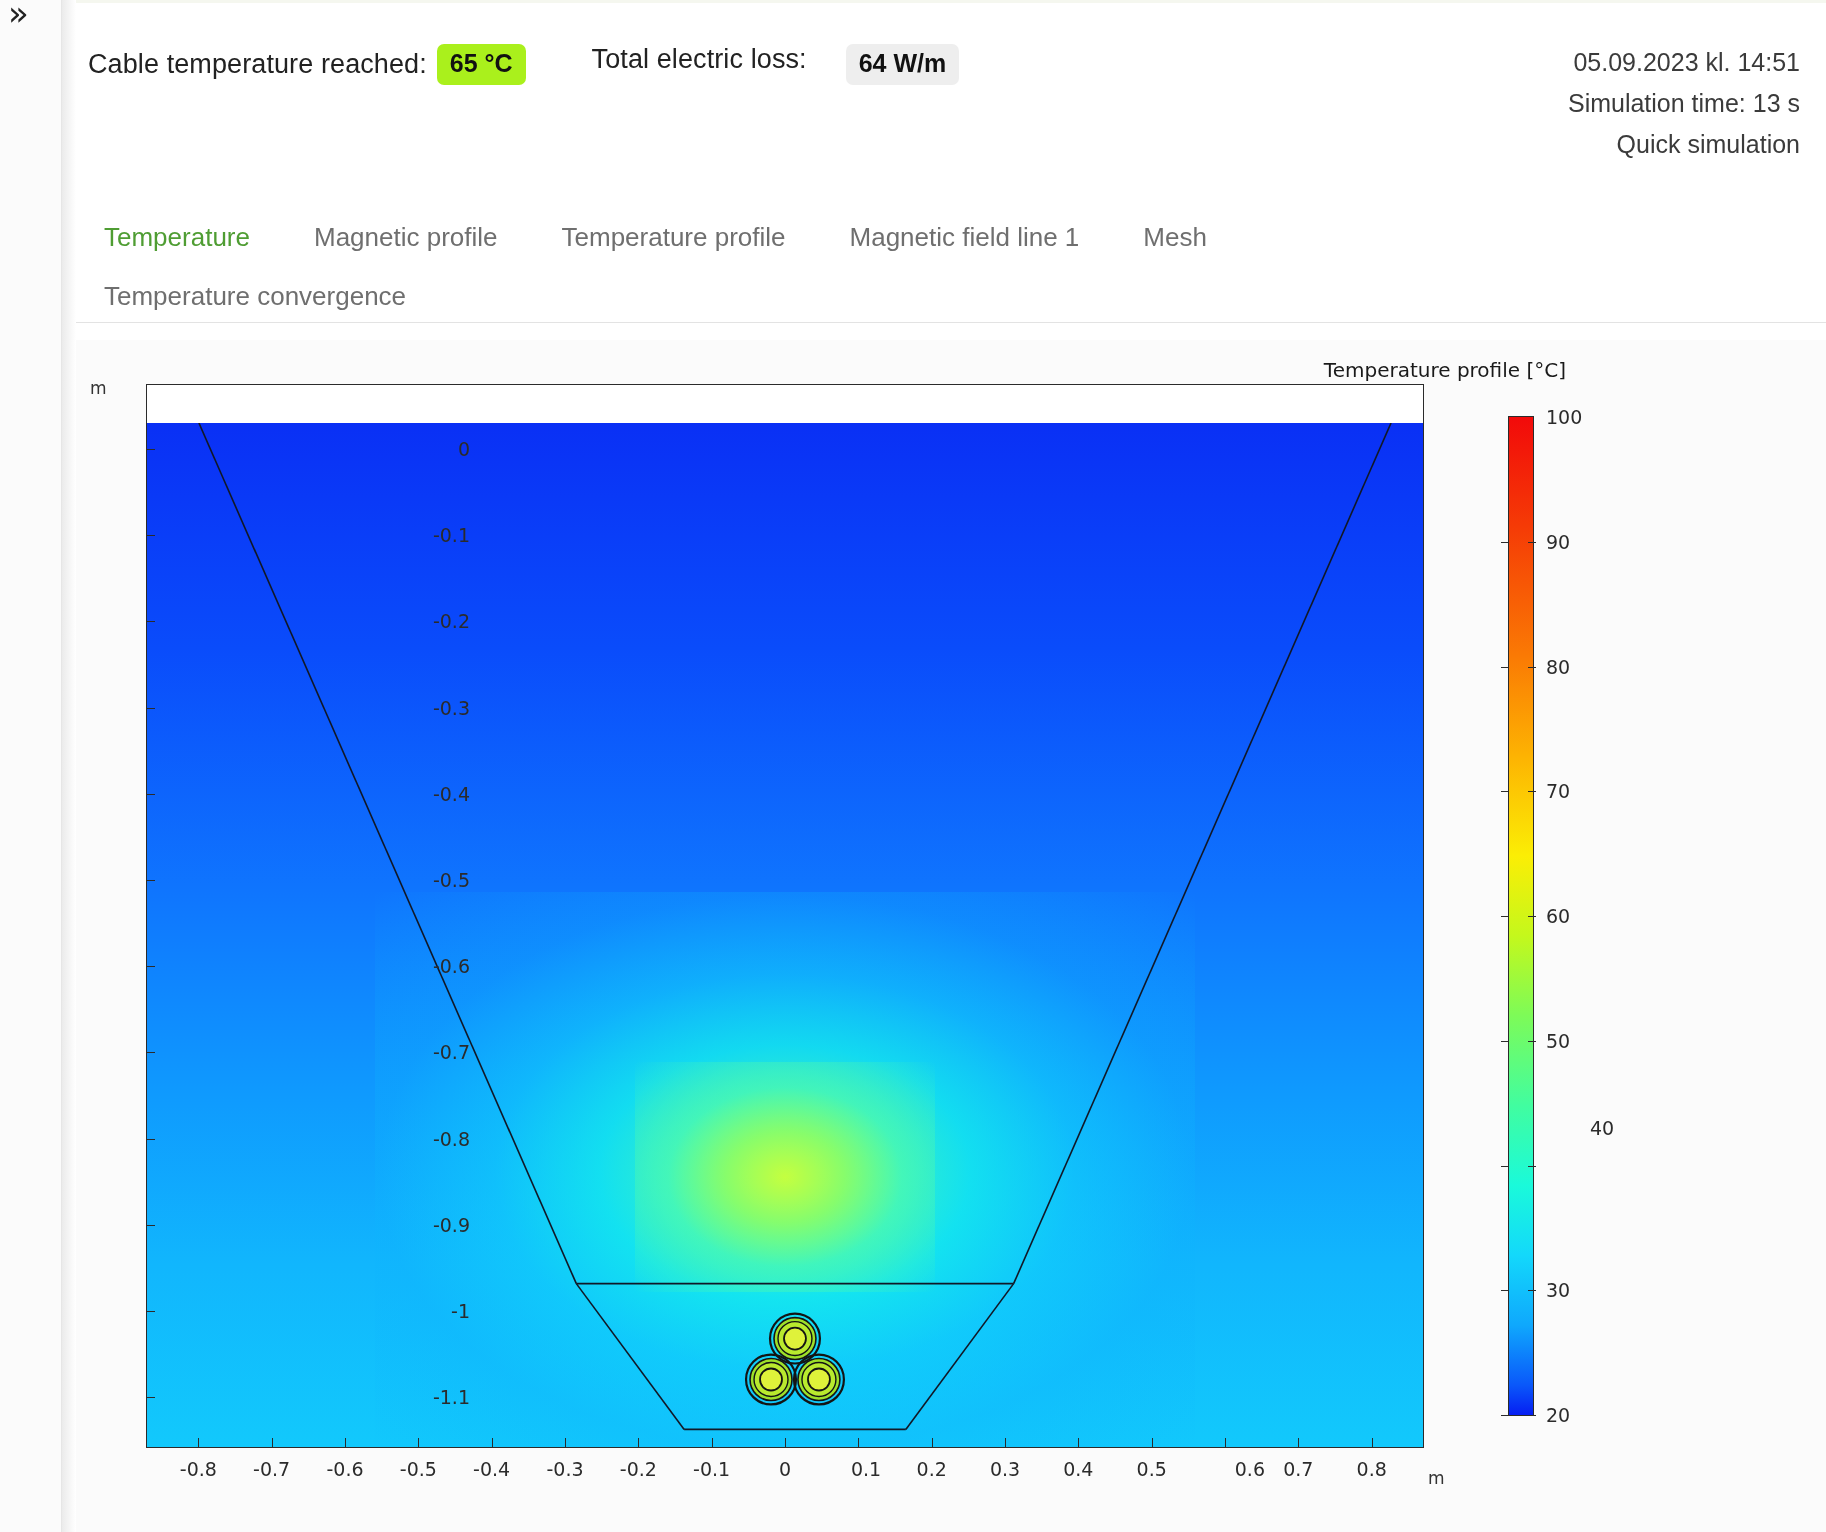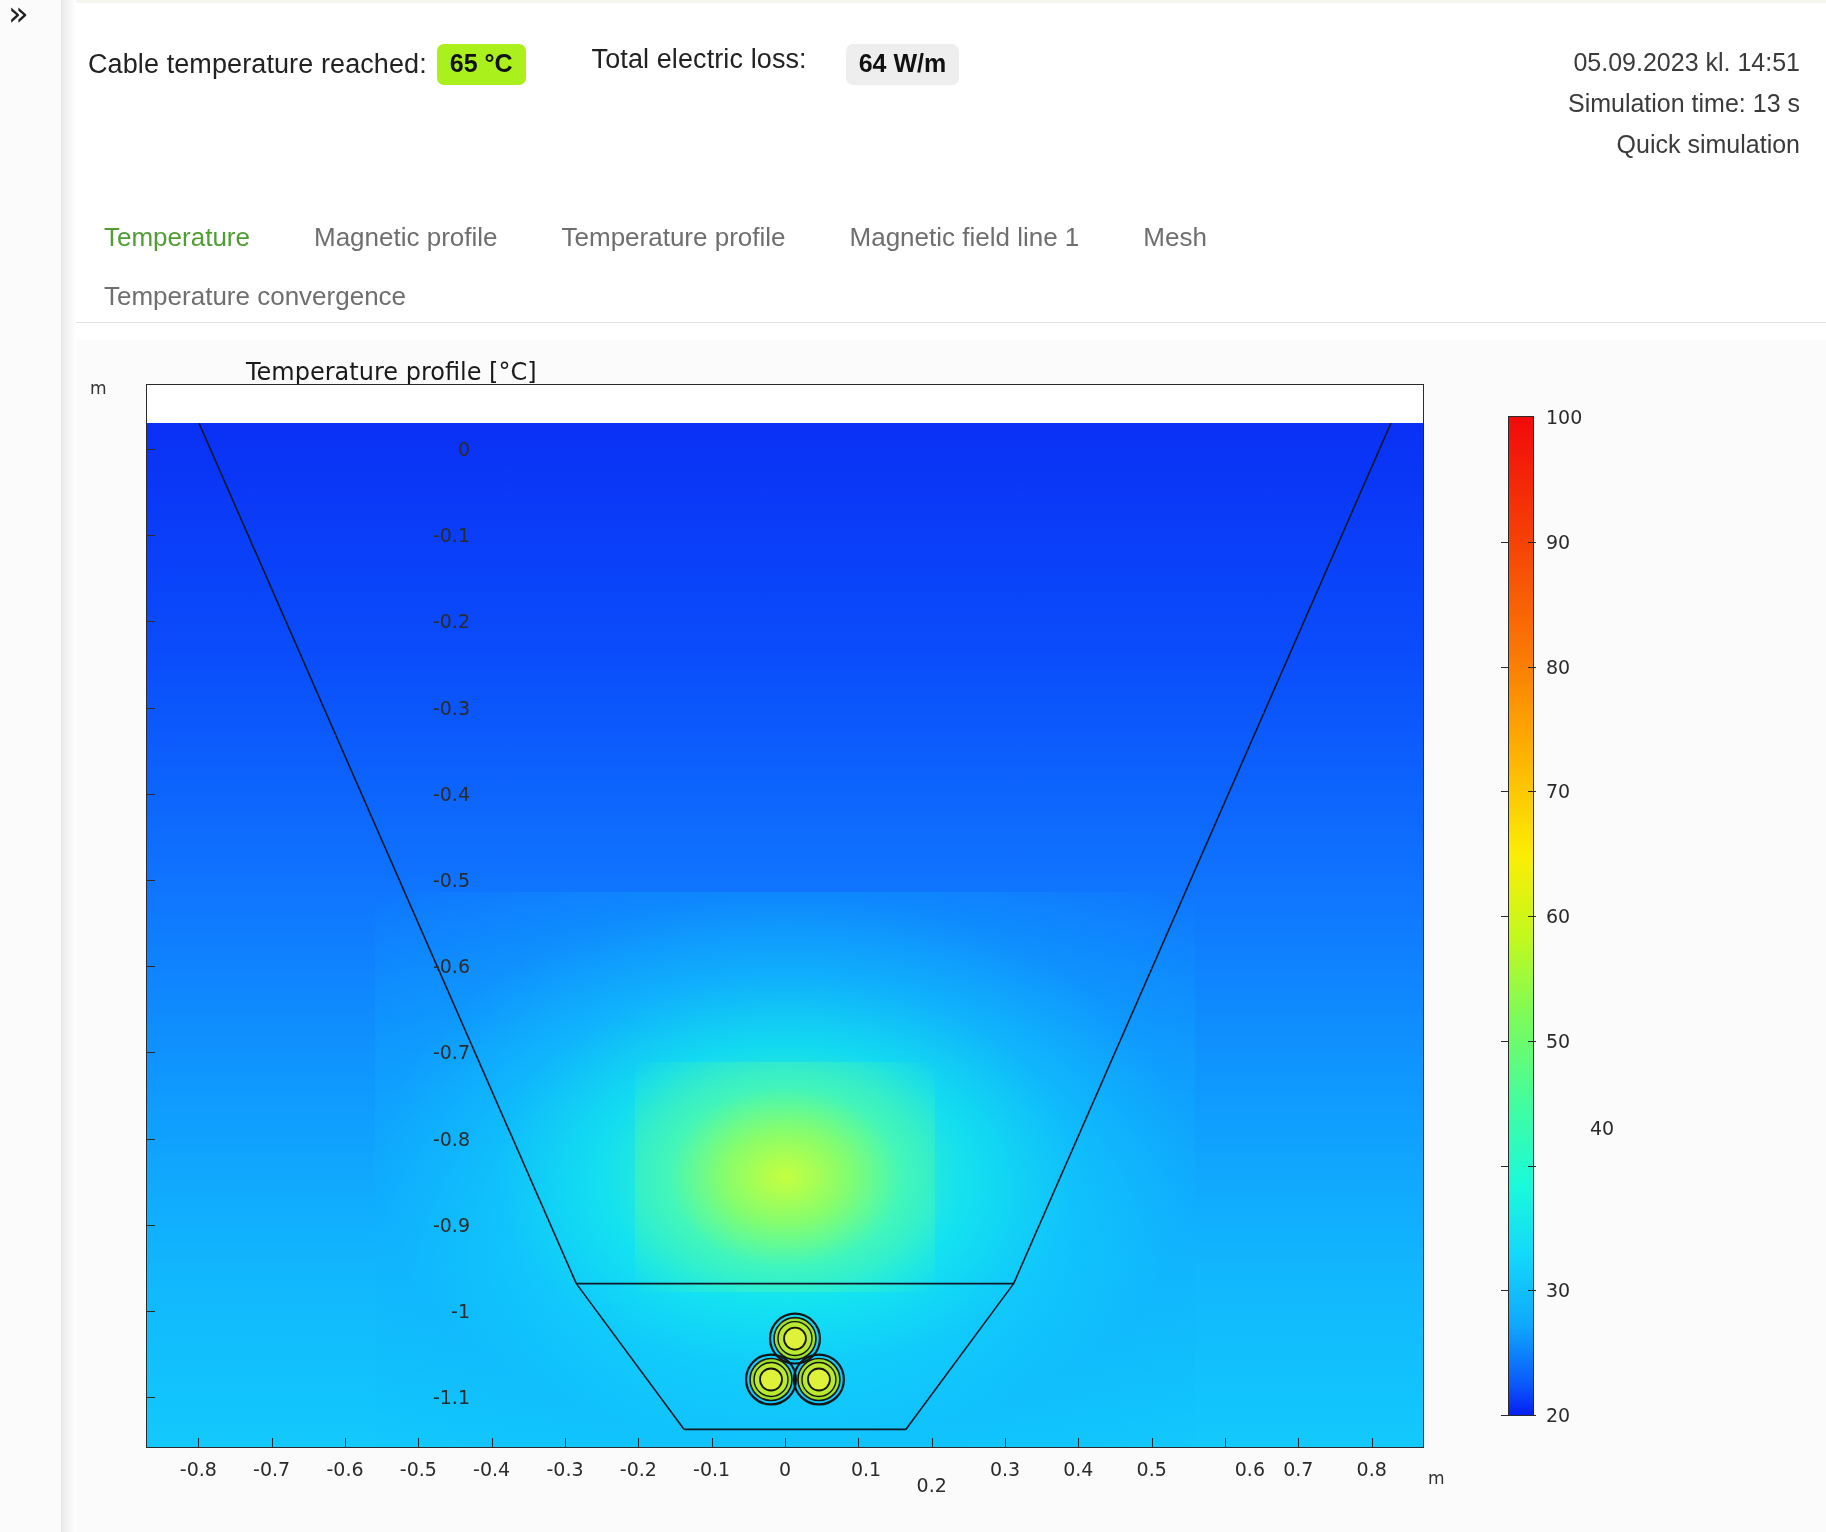--- a/index.html
+++ b/index.html
@@ -95,22 +95,22 @@
   }
 
   
   .plot-wrap {
     position: absolute; left: 76px; top: 340px;
     width: 1750px; height: 1192px;
     background: #fbfbfb;
   }
   .plot-title {
     position: absolute; left: 170px; top: 18px;
-    width: 1320px; text-align: left;
-    font-size: 24px; color: #1a1a1a;
+    width: 1320px; text-align: right;
+    font-size: 20px; color: #1a1a1a;
     font-family: "DejaVu Sans", sans-serif;
   }
   .axis-unit-y {
     position: absolute; left: 14px; top: 38px;
     font-size: 17px; color: #333;
     font-family: "DejaVu Sans", sans-serif;
   }
   .axis-unit-x {
     position: absolute; left: 1352px; top: 1128px;
     font-size: 17px; color: #333;
@@ -347,21 +347,21 @@
         <div class="xtick" style="left: 489px;">-0.3</div>
         <div style="position: absolute; left: 489px; top: 1098px; width: 1px; height: 9px; background: rgb(43, 43, 43);"></div>
         <div class="xtick" style="left: 562.333px;">-0.2</div>
         <div style="position: absolute; left: 562.333px; top: 1098px; width: 1px; height: 9px; background: rgb(43, 43, 43);"></div>
         <div class="xtick" style="left: 635.667px;">-0.1</div>
         <div style="position: absolute; left: 635.667px; top: 1098px; width: 1px; height: 9px; background: rgb(43, 43, 43);"></div>
         <div class="xtick" style="left: 709px;">0</div>
         <div style="position: absolute; left: 709px; top: 1098px; width: 1px; height: 9px; background: rgb(43, 43, 43);"></div>
         <div class="xtick" style="left: 790px;">0.1</div>
         <div style="position: absolute; left: 782.333px; top: 1098px; width: 1px; height: 9px; background: rgb(43, 43, 43);"></div>
-        <div class="xtick" style="left: 855.667px; margin-top: 16px;">0.2</div>
+        <div class="xtick" style="left: 855.667px;">0.2</div>
         <div style="position: absolute; left: 855.667px; top: 1098px; width: 1px; height: 9px; background: rgb(43, 43, 43);"></div>
         <div class="xtick" style="left: 929px;">0.3</div>
         <div style="position: absolute; left: 929px; top: 1098px; width: 1px; height: 9px; background: rgb(43, 43, 43);"></div>
         <div class="xtick" style="left: 1002.33px;">0.4</div>
         <div style="position: absolute; left: 1002.33px; top: 1098px; width: 1px; height: 9px; background: rgb(43, 43, 43);"></div>
         <div class="xtick" style="left: 1075.67px;">0.5</div>
         <div style="position: absolute; left: 1075.67px; top: 1098px; width: 1px; height: 9px; background: rgb(43, 43, 43);"></div>
         <div class="xtick" style="left: 1149px; text-align: right;">0.6</div>
         <div style="position: absolute; left: 1149px; top: 1098px; width: 1px; height: 9px; background: rgb(43, 43, 43);"></div>
         <div class="xtick" style="left: 1222.33px;">0.7</div>

